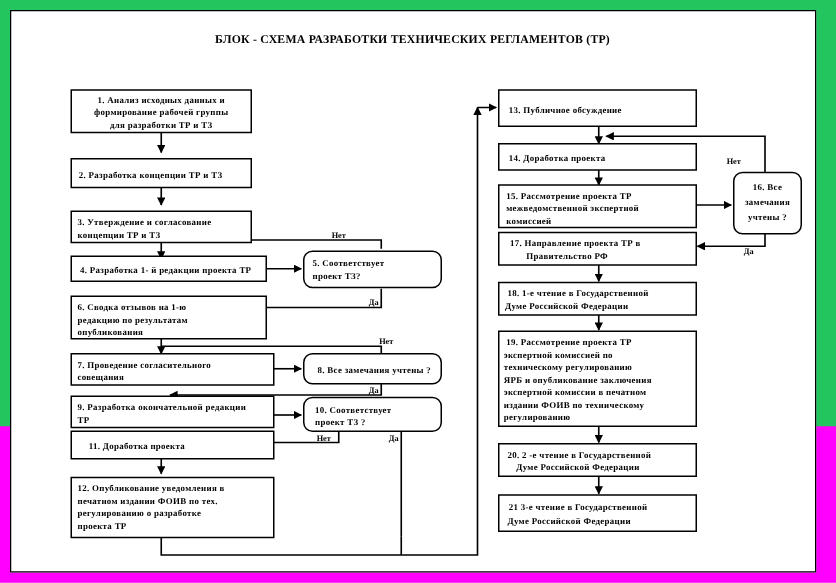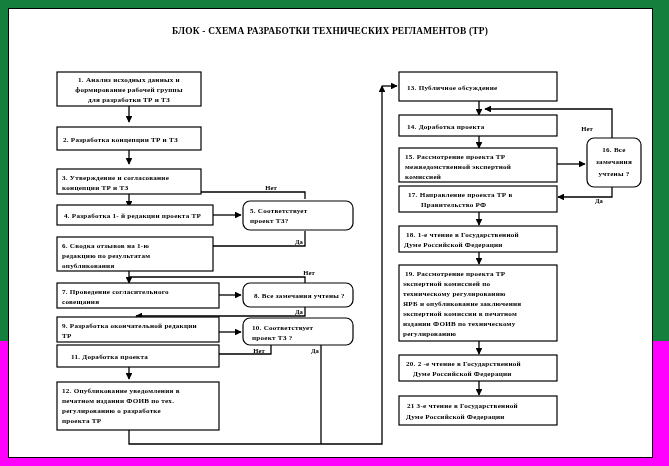--- a/index.html
+++ b/index.html
@@ -11,21 +11,21 @@
     width: 669px;
     height: 466px;
     overflow: hidden;
     font-family: "Liberation Serif", "DejaVu Serif", serif;
   }
   #page {
     position: absolute;
     left: 0; top: 0;
     width: 669px;
     height: 341px;
-    background: #15803d;
+    background: #22c55e;
   }
   #canvas {
     position: absolute;
     left: 8px;
     top: 8px;
     width: 645px;
     height: 450px;
     background: #ffffff;
     border: 1px solid #000000;
     box-sizing: border-box;

